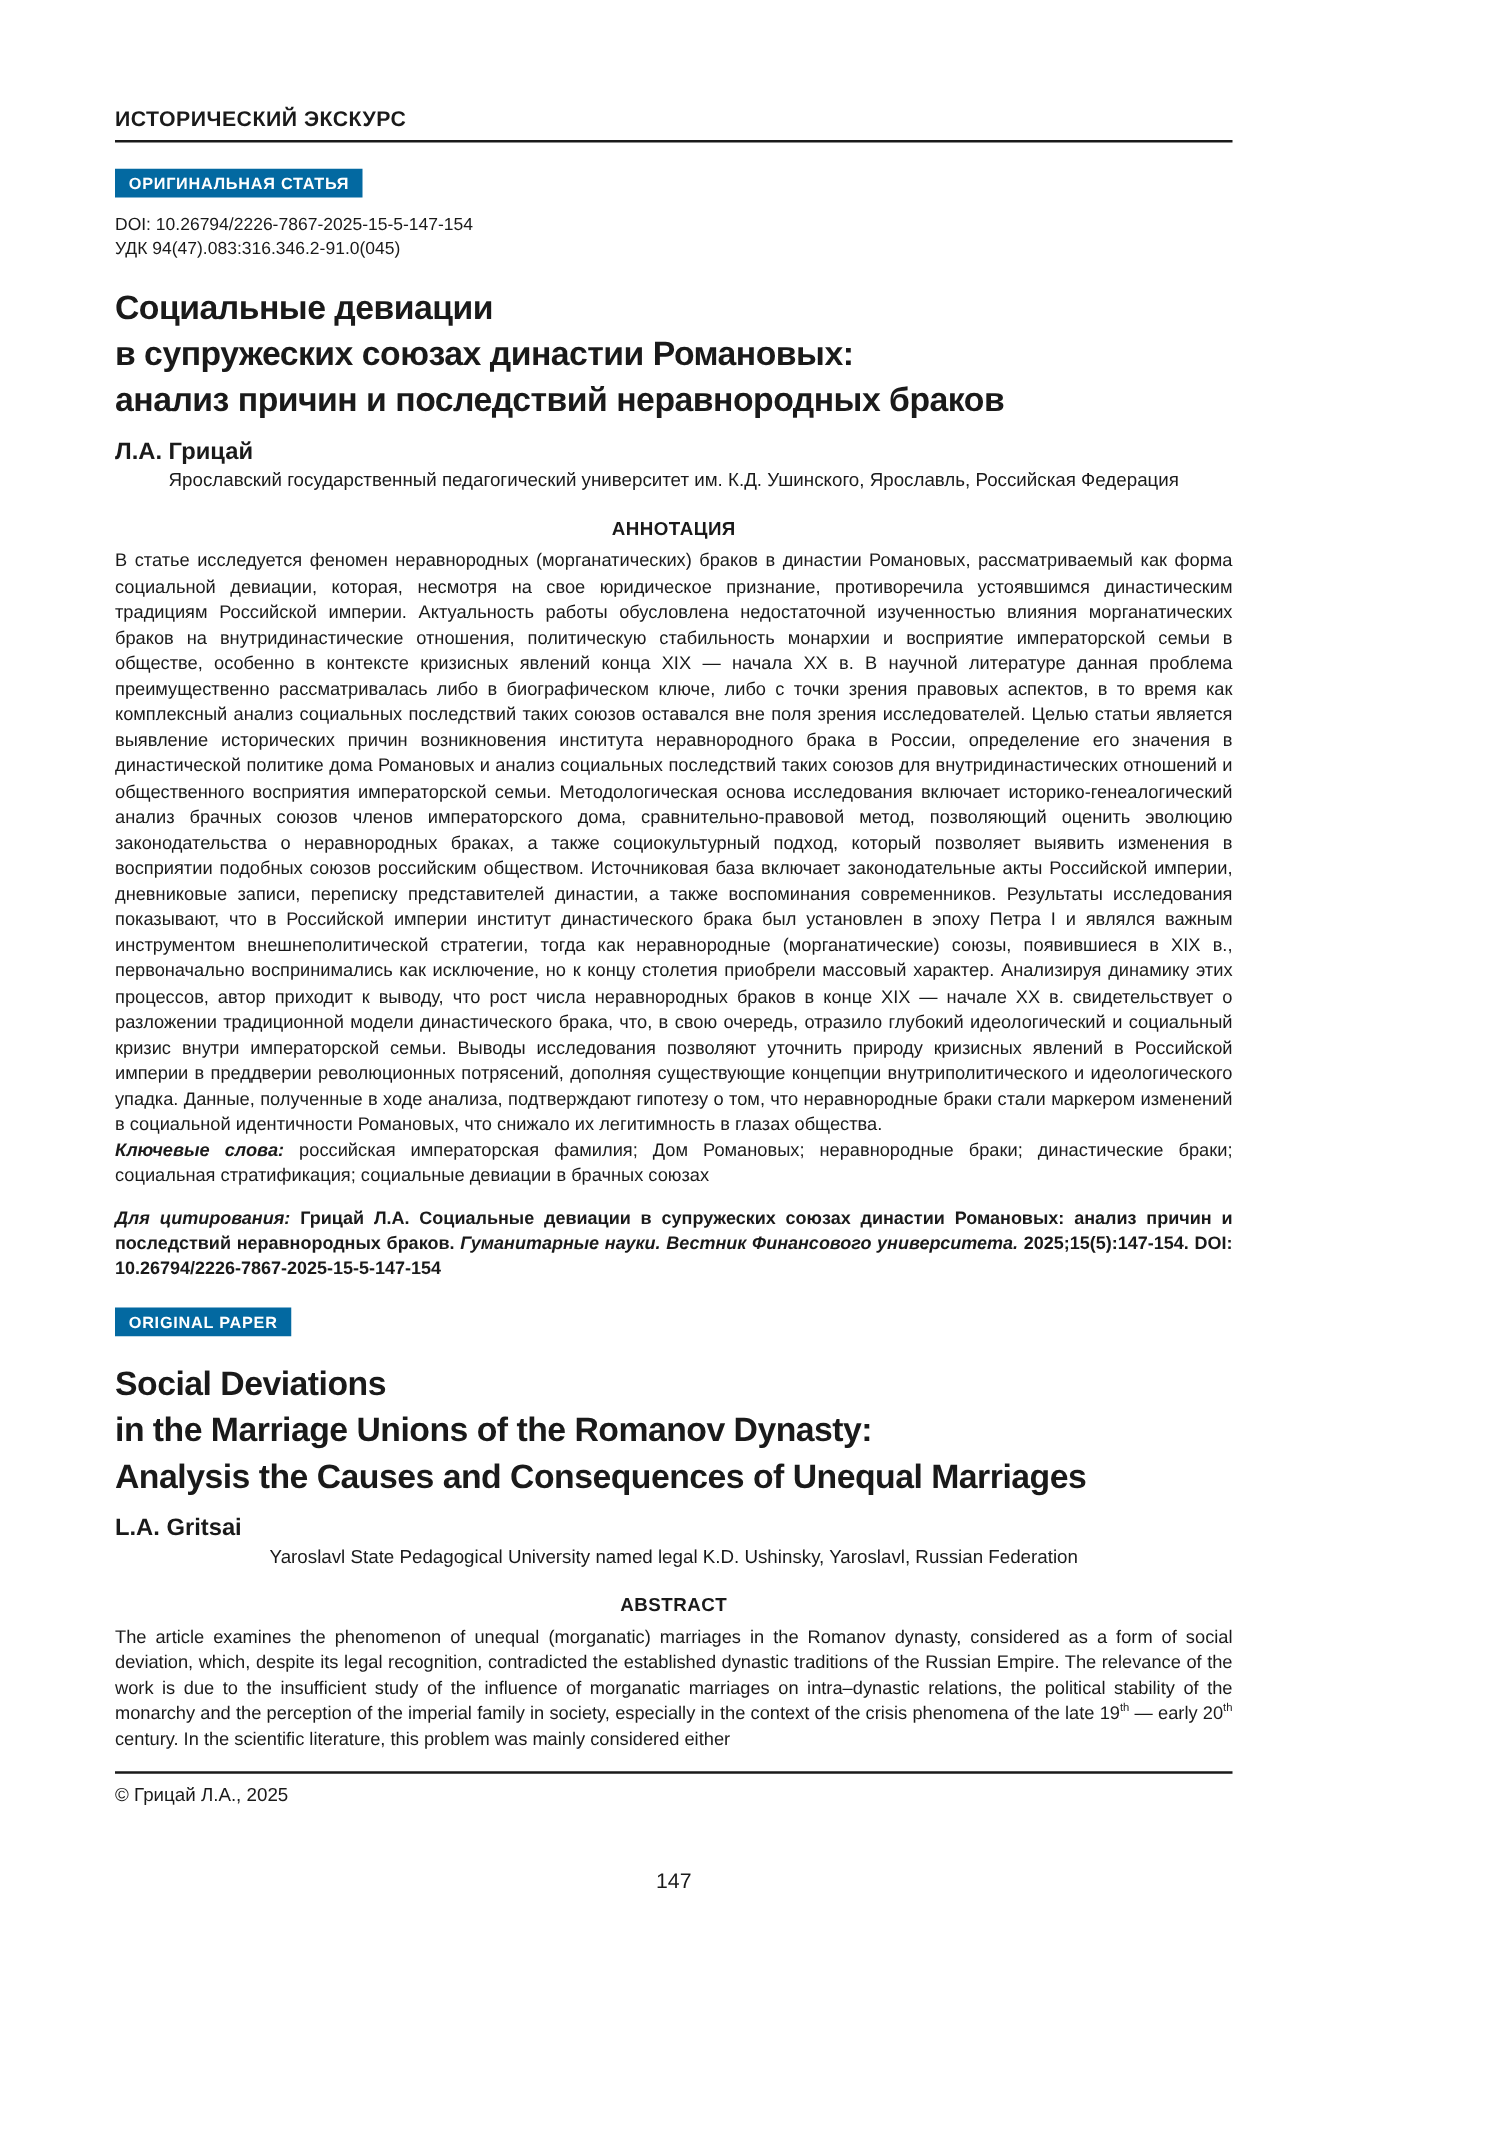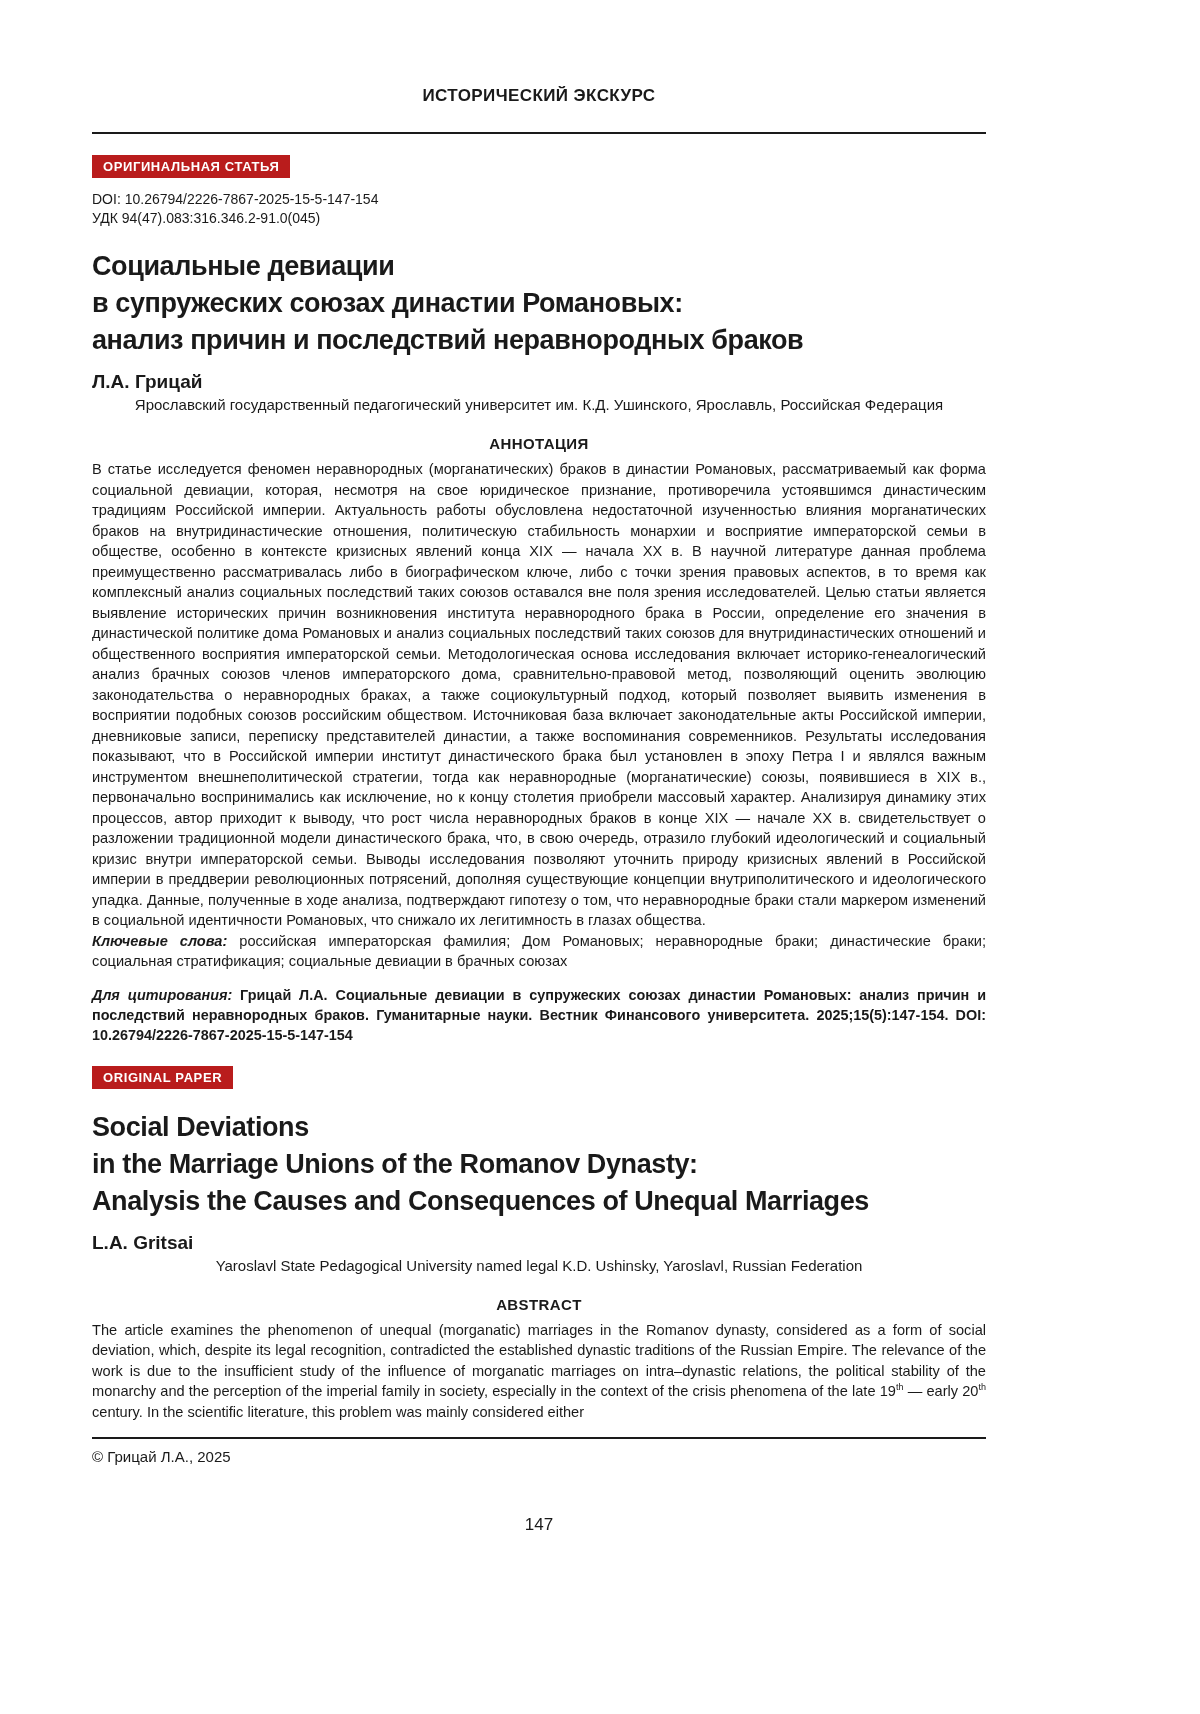--- a/index.html
+++ b/index.html
@@ -5,27 +5,27 @@
   html, body { margin: 0; padding: 0; }
   body {
     width: 1200px; height: 1714px;
     background: #ffffff; color: #1a1a1a;
     font-family: "Liberation Sans", "DejaVu Sans", sans-serif;
     position: relative; overflow: hidden;
   }
   .page { padding: 86px 214px 0 92px; }
 
   .running-head {
-    font-size: 17px; font-weight: bold; text-align: center;
-    letter-spacing: .4px; padding-bottom: 26px;
+    font-size: 17px; font-weight: bold; text-align: left;
+    letter-spacing: .4px; padding-bottom: 6px;
     border-bottom: 2px solid #1a1a1a;
   }
 
   .badge {
-    display: inline-block; background: #b91c1c; color: #ffffff;
+    display: inline-block; background: #0369a1; color: #ffffff;
     font-weight: bold; font-size: 13px; letter-spacing: .6px;
     padding: 4px 11px; margin-top: 21px;
   }
 
   .meta { margin-top: 12px; font-size: 14px; line-height: 19px; }
 
   .title {
     font-size: 27px; font-weight: bold; line-height: 37px;
     letter-spacing: -0.4px; white-space: pre-line; margin: 20px 0 0;
   }
@@ -42,21 +42,21 @@
     margin: 7px 0 0; font-size: 14.6px; line-height: 20.5px;
     text-align: justify;
   }
   .keywords { margin: 0; }
   .kw-label, .cit-label { font-weight: bold; font-style: italic; }
 
   .citation {
     margin: 13px 0 0; font-size: 14.4px; line-height: 20px;
     text-align: justify; font-weight: bold;
   }
-  .cit-journal { }
+  .cit-journal { font-style: italic; }
 
   sup { font-size: 9px; line-height: 0; }
 
   .footer-block {
     margin-top: 15px; border-top: 2px solid #1a1a1a;
     padding-top: 9px; font-size: 15px;
   }
   .page-number { margin-top: 50px; text-align: center; font-size: 17px; }
 </style>
 </head>

